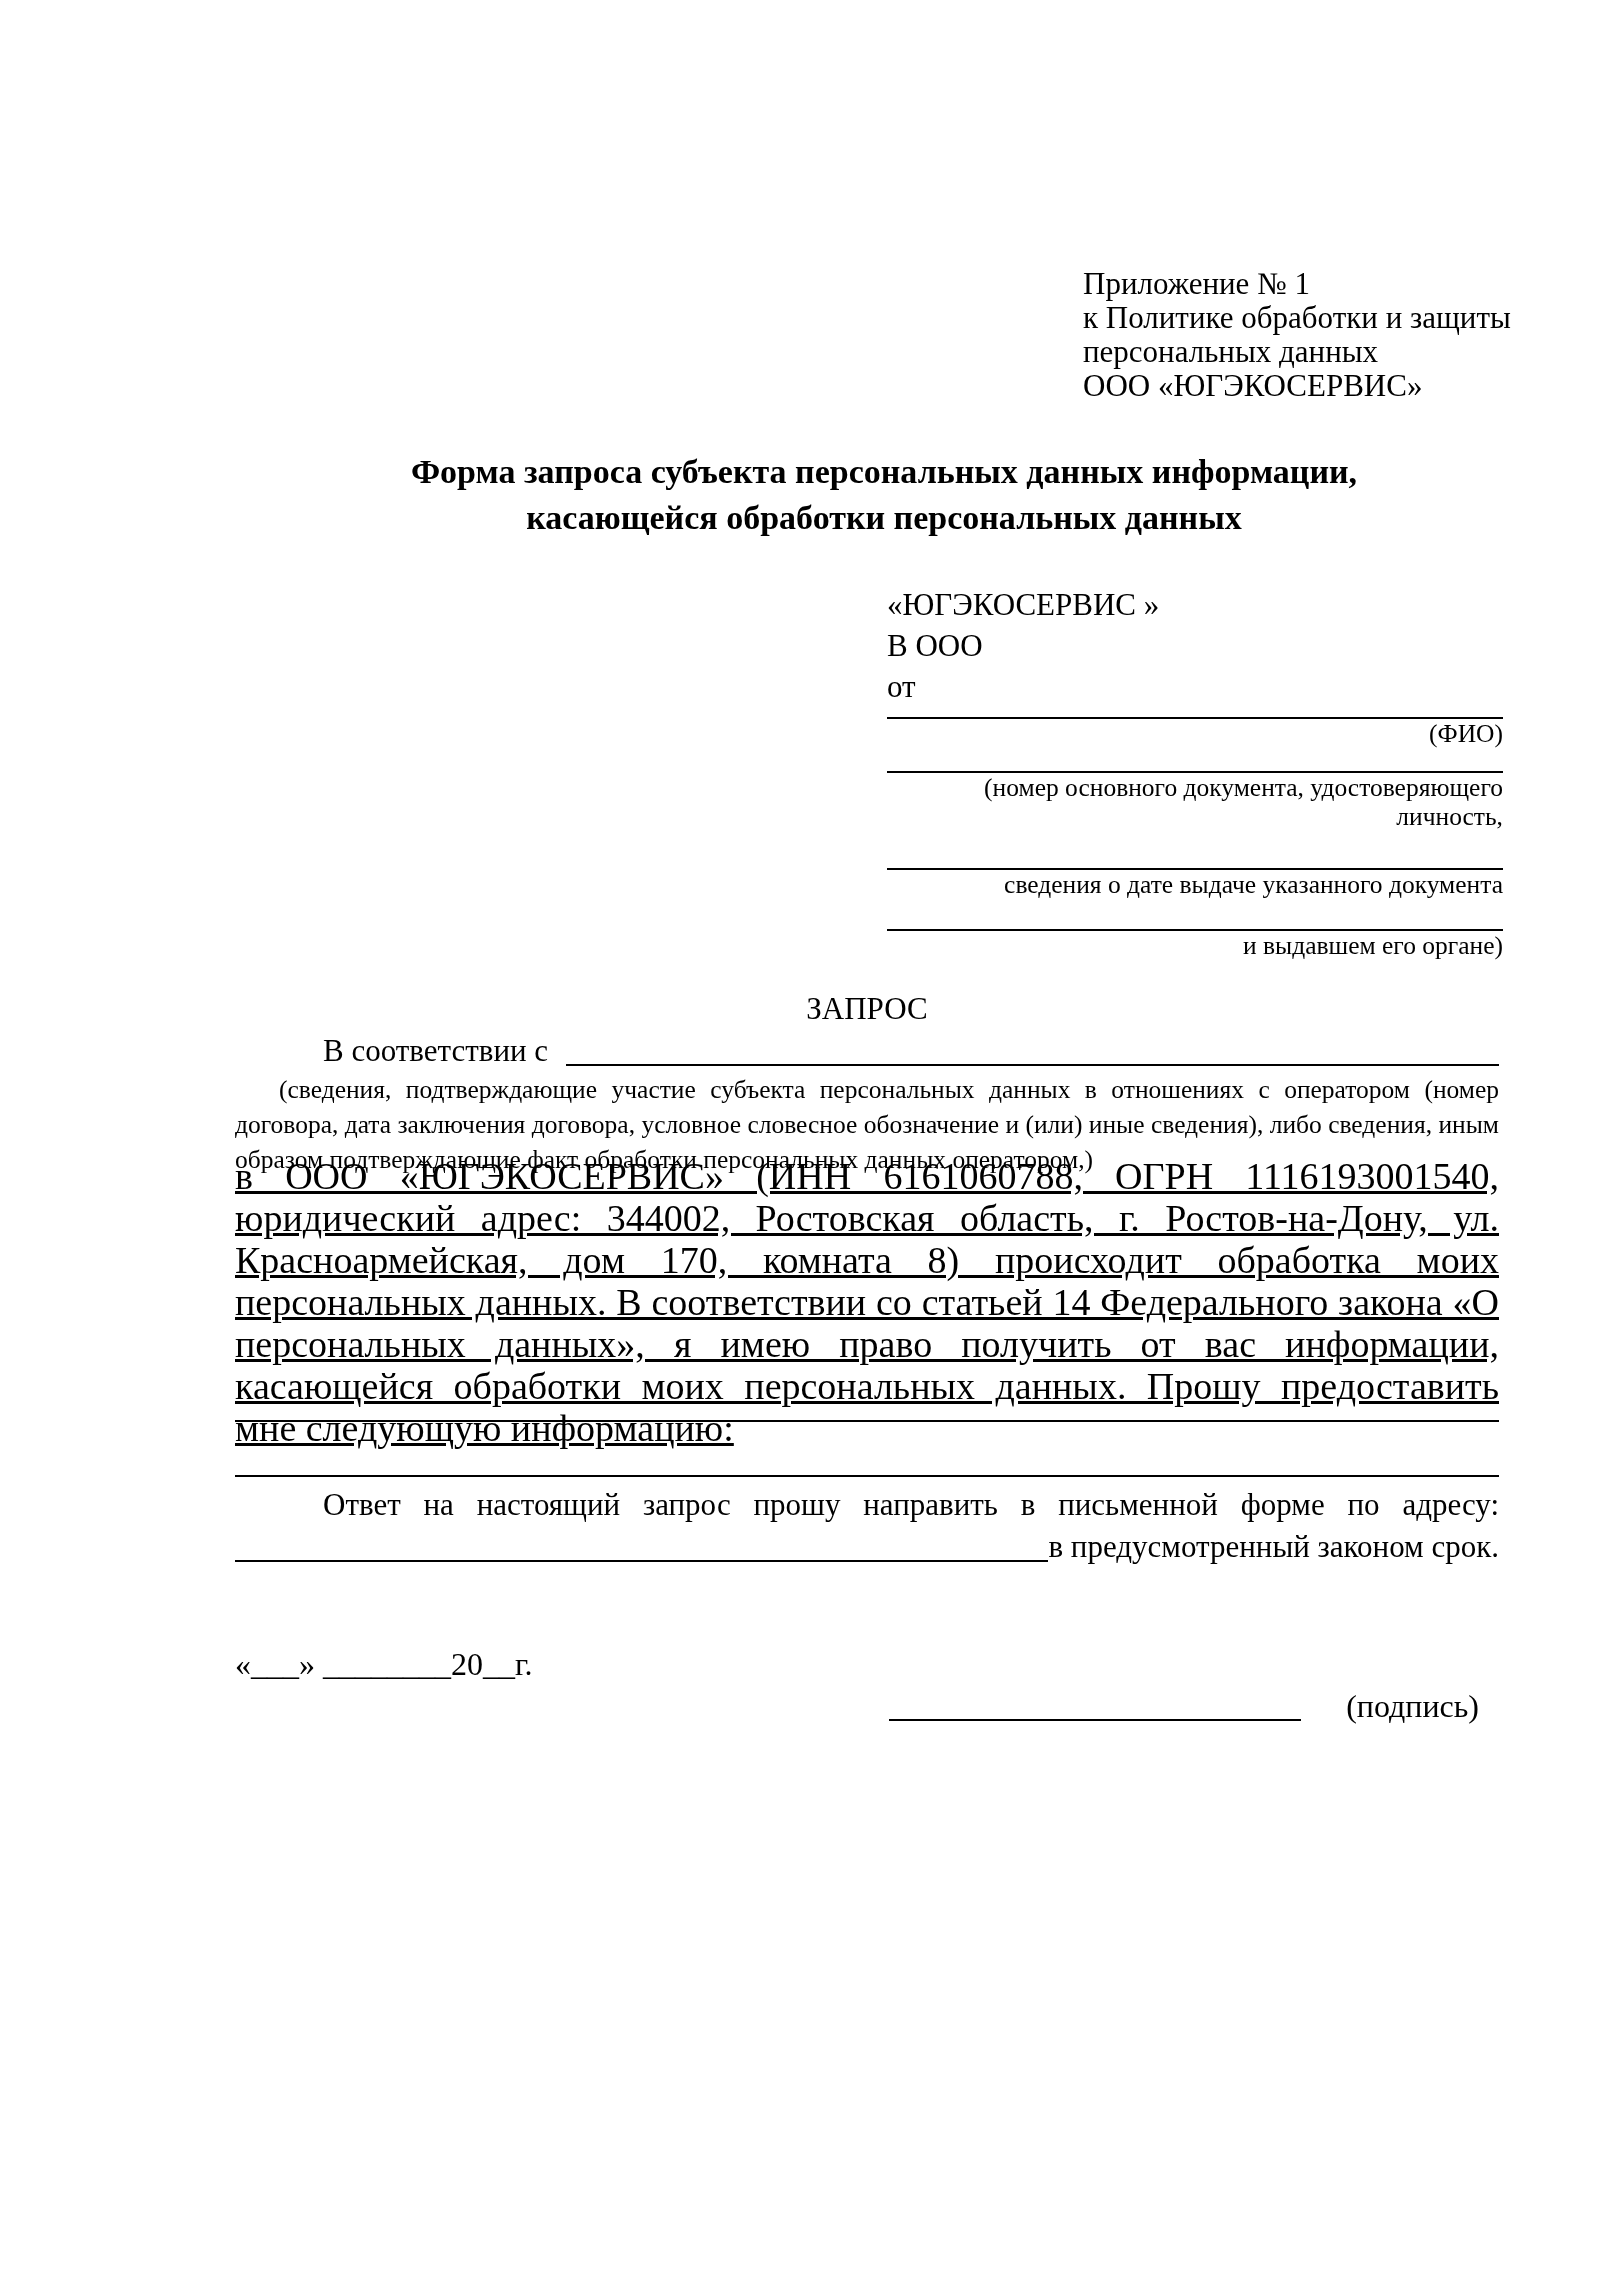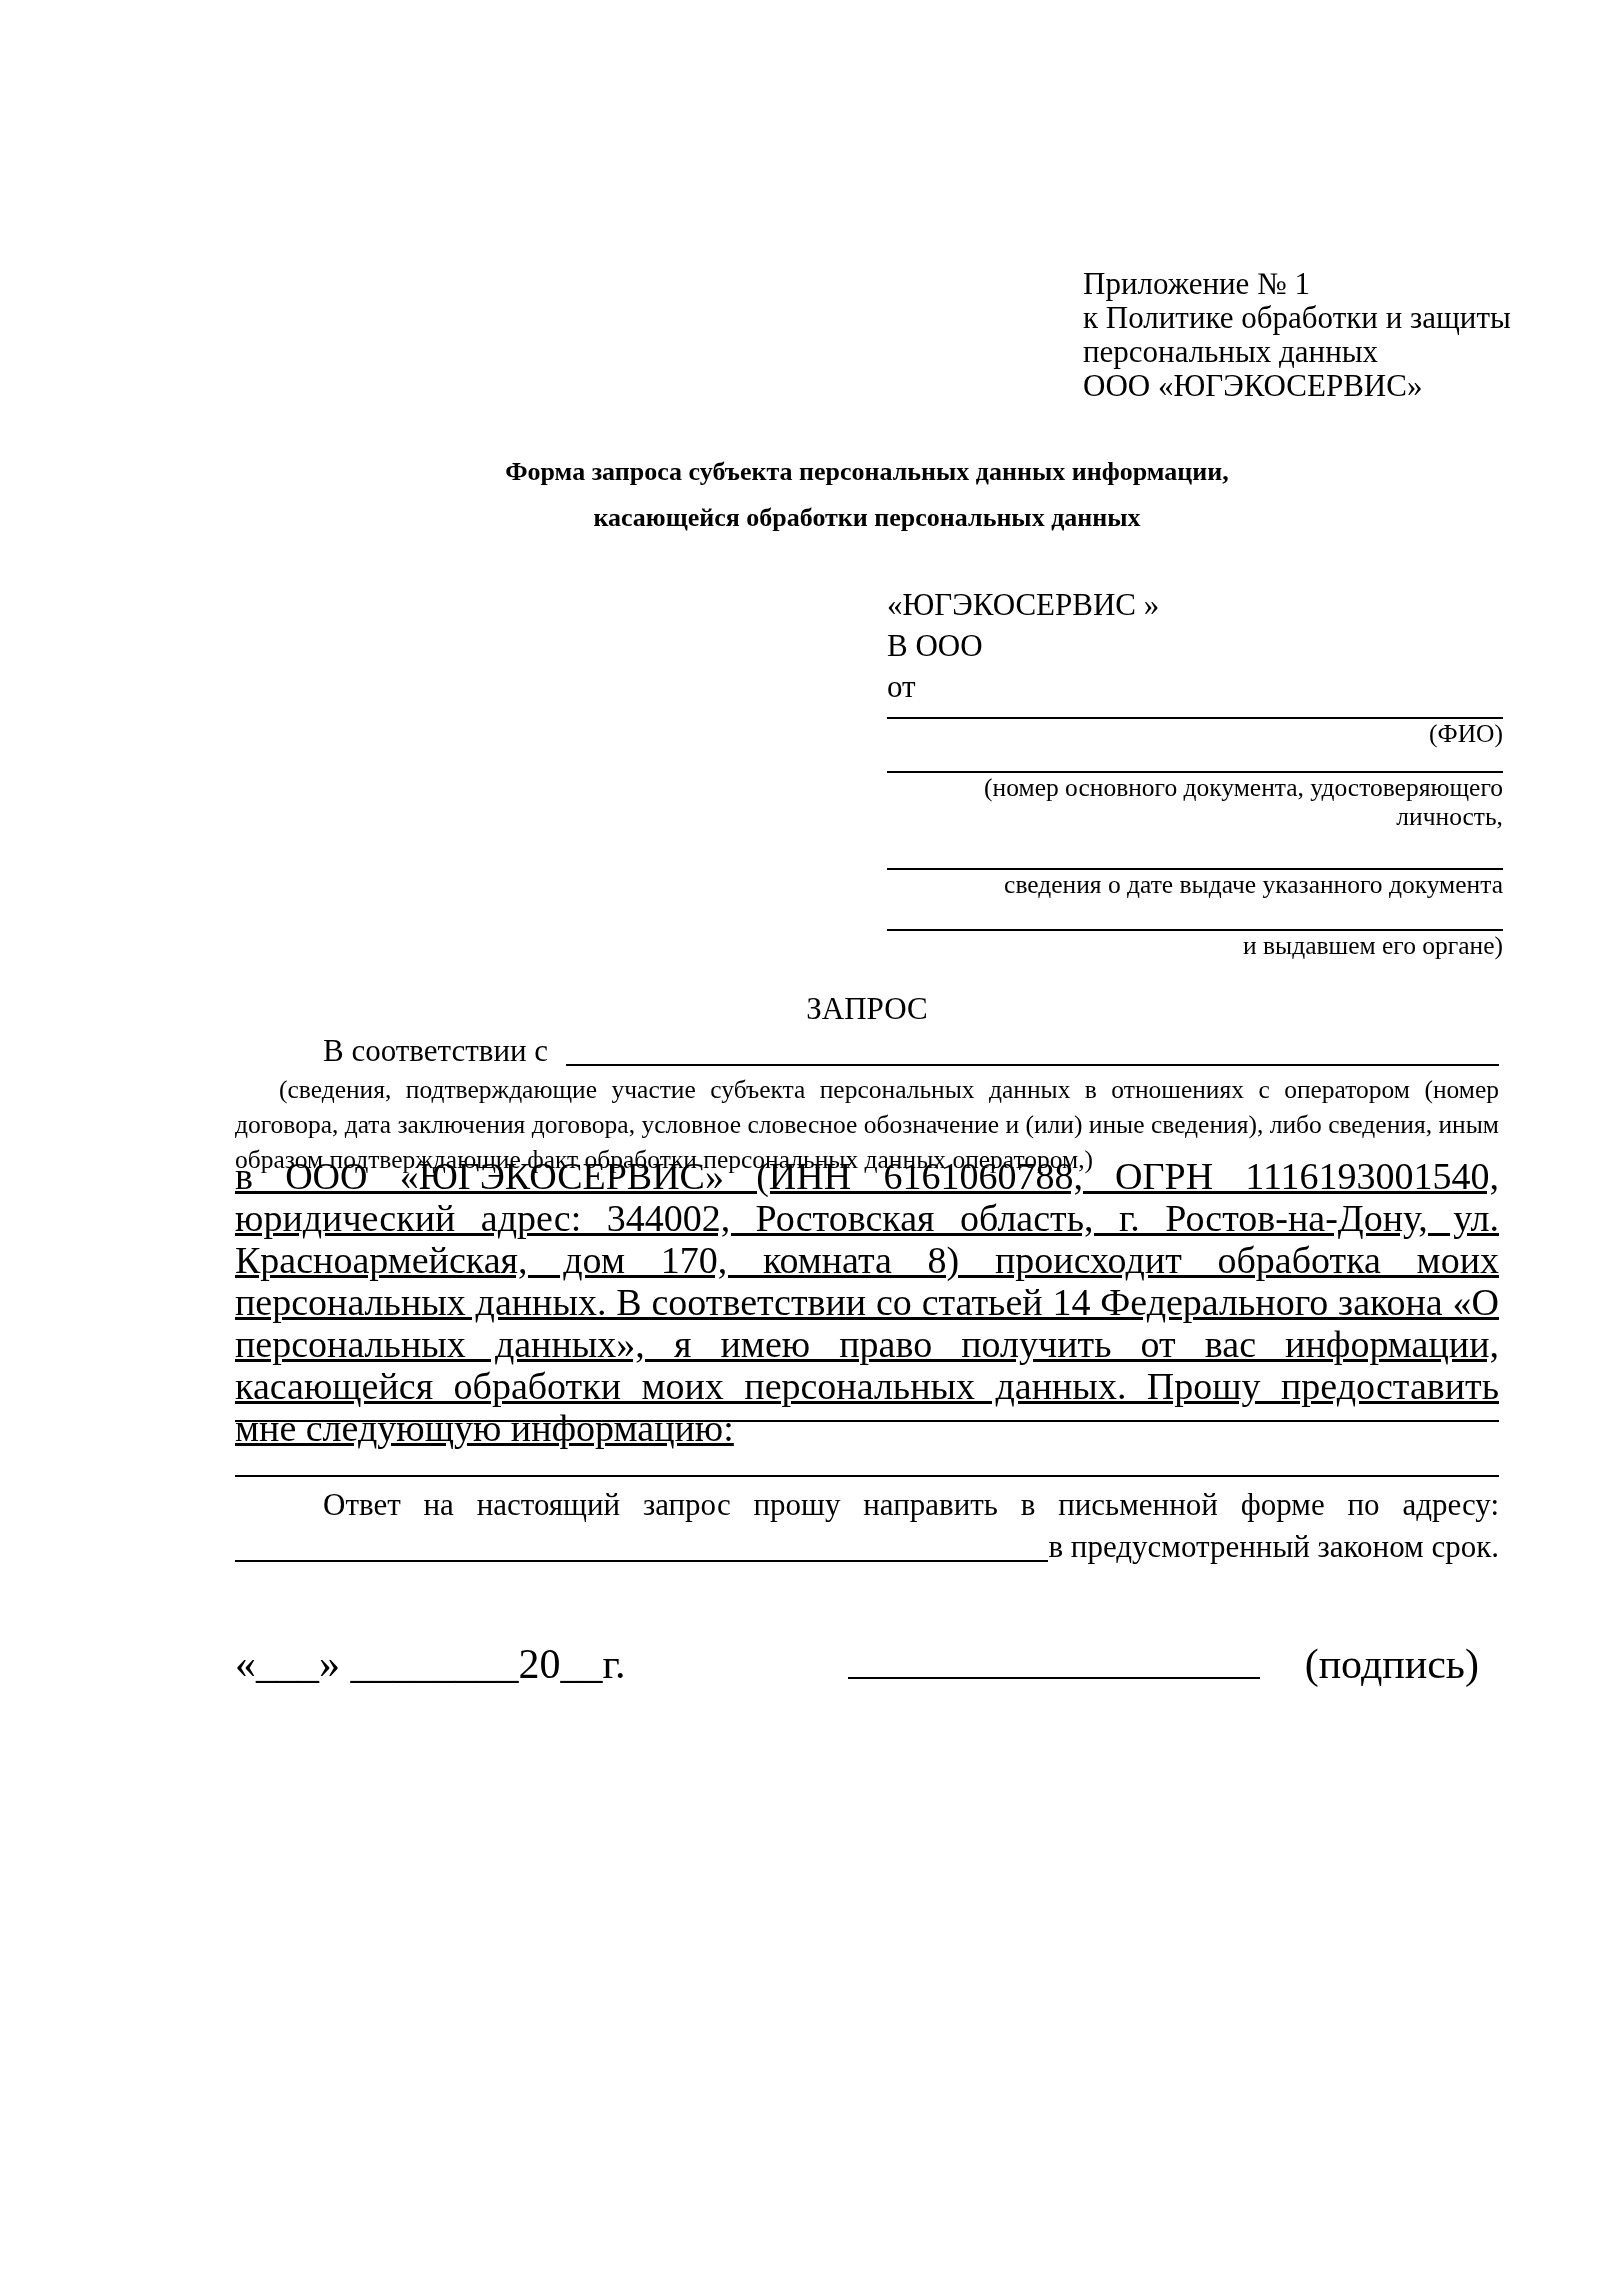--- a/index.html
+++ b/index.html
@@ -16,22 +16,22 @@
   
   .annex {
     position: absolute;
     left: 1083px; top: 267px;
     font-size: 31px; line-height: 34px;
     white-space: nowrap;
   }
   
   .doc-title {
     position: absolute;
-    left: 235px; top: 449px; width: 1264px;
-    font-size: 26px; font-weight: bold; line-height: 46px;
+    left: 252px; top: 449px; width: 1264px;
+    font-size: 34px; font-weight: bold; line-height: 46px;
     text-align: center;
   }
   .doc-title div { display: block; }
   
   .addressee {
     position: absolute;
     left: 887px; top: 584px; width: 616px;
     font-size: 31px; line-height: 41px;
   }
   .fill-line { border-bottom: 2.9px solid #000; }
@@ -90,21 +90,21 @@
     text-indent: 88px;
   }
   .reply-row { display: flex; align-items: stretch; }
   .reply-fill { flex: 1; border-bottom: 2.9px solid #000; margin-bottom: 5.9px; }
   .reply-tail { white-space: pre; }
   
   .footer-row {
     position: absolute;
     left: 235px; top: 1643px; width: 1264px;
     display: flex; align-items: stretch;
-    font-size: 42px; line-height: 42px;
+    font-size: 32px; line-height: 42px; flex-direction: column;
   }
   .date-template { white-space: pre; }
   .sig-group { margin-left: auto; margin-right: 20px; display: flex; align-items: stretch; gap: 45px; }
   .sig-line { width: 412px; border-bottom: 2.9px solid #000; margin-bottom: 5.9px; }
   .sig-label { white-space: pre; }
 </style>
 </head>
 <body>
 
 <div class="page">

